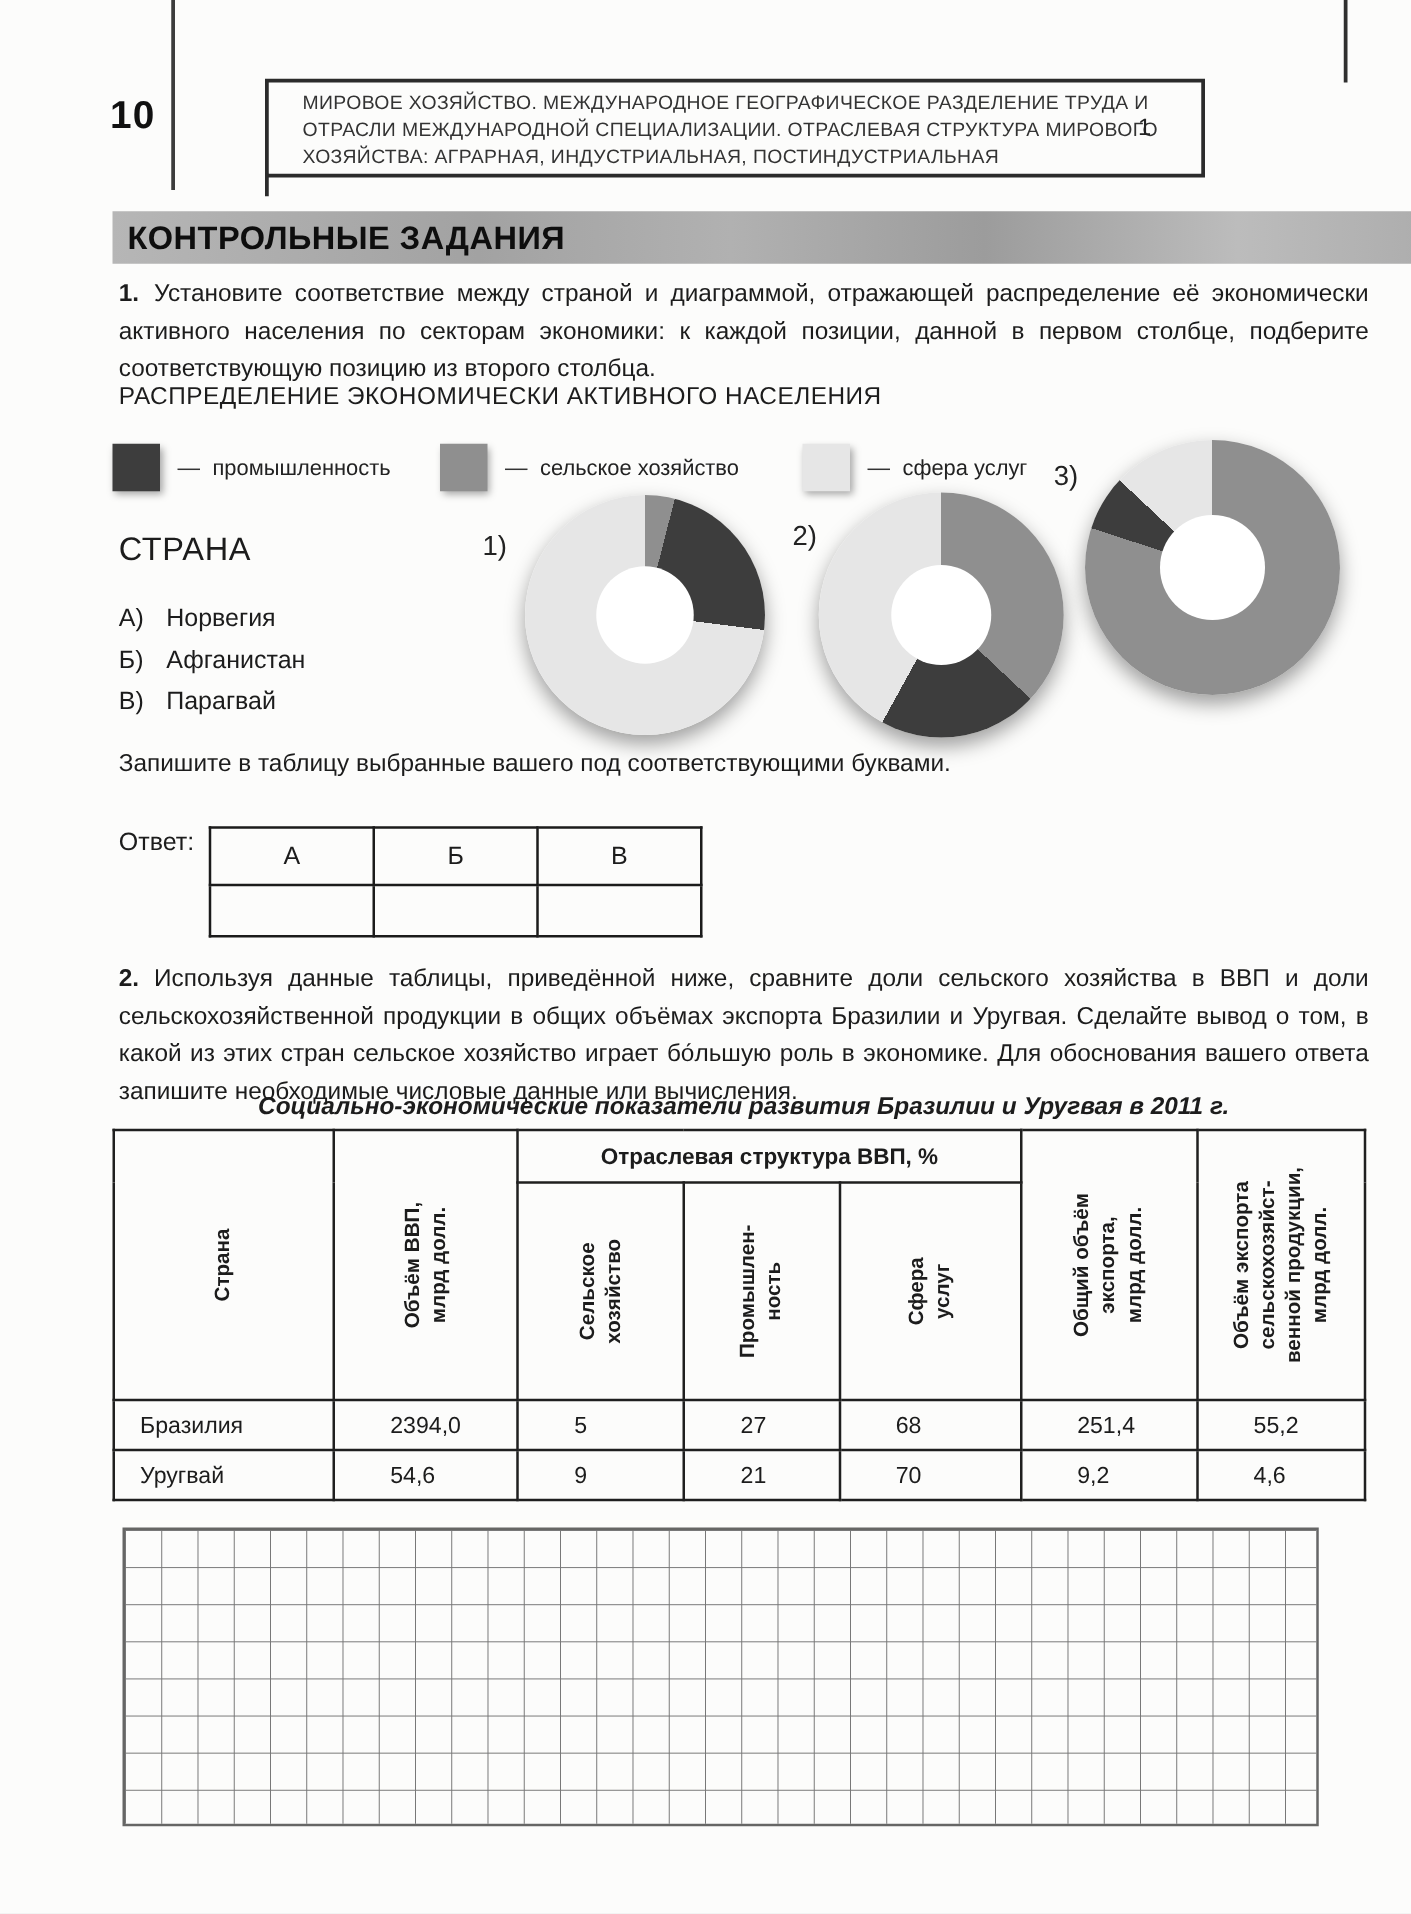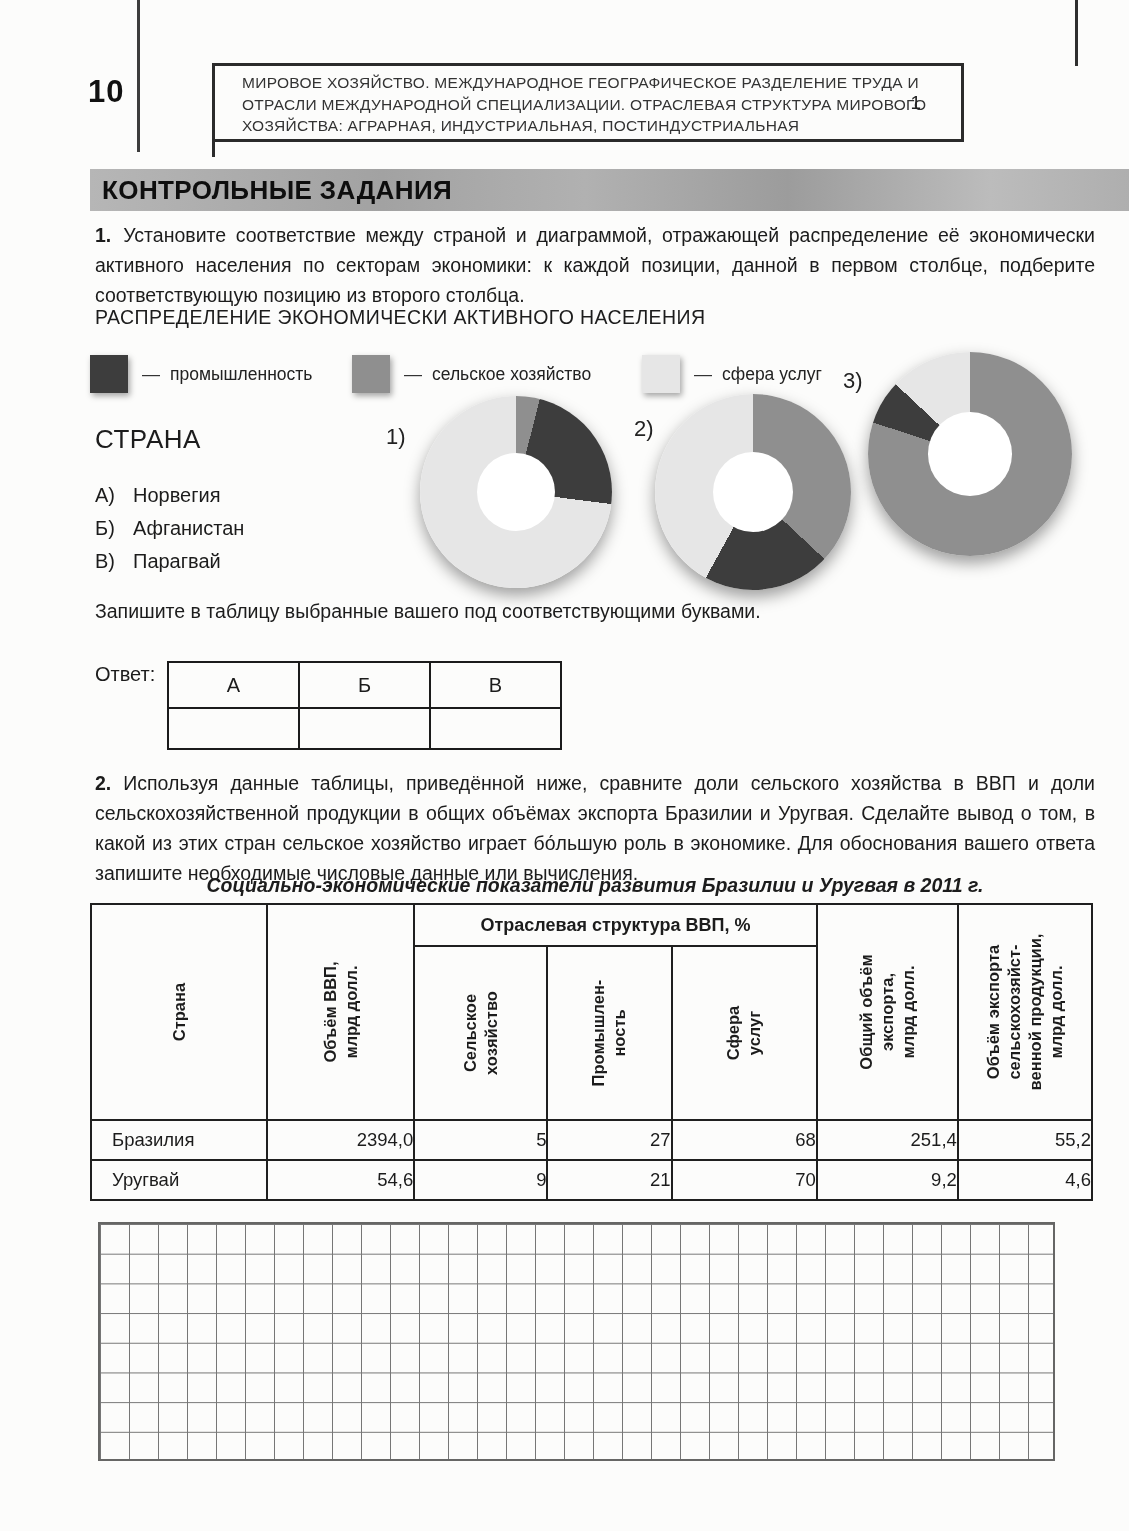--- a/index.html
+++ b/index.html
@@ -58,21 +58,21 @@
   
   .caption { position:absolute; left:95px; top:874px; width:1000px; margin:0; text-align:center;
              font-size:19.5px; font-weight:700; font-style:italic; }
   .main-table { position:absolute; left:90px; top:903px; width:1003px; border-collapse:collapse; table-layout:fixed; }
   .main-table td, .main-table th { border:2.5px solid #1f1f1f; padding:0; }
   .group-hd { height:40px; font-size:18px; font-weight:700; text-align:center; vertical-align:middle; }
   .vcell { position:relative; }
   .r-vert td { height:172px; }
   .vtext { position:absolute; top:50%; left:50%; transform:translate(-50%,-50%) rotate(-90deg);
            white-space:pre-line; font-weight:700; font-size:16.5px; line-height:21px; text-align:center; width:max-content; }
-  .data-row td { height:38px; font-size:18.5px; text-align:right; vertical-align:middle; font-weight:400;padding-left:44px; }
+  .data-row td { height:38px; font-size:18.5px; text-align:left; vertical-align:middle; font-weight:400;padding-left:44px; }
   .data-row td.cname { text-align:left; padding-left:20px; }
   
   .grid {
     position:absolute; left:98px; top:1222px; width:957px; height:239px; box-sizing:border-box;
     border:2px solid #4c4c4c;
     background-image:
       linear-gradient(to right, #5f5f5f 1px, transparent 1px),
       linear-gradient(to bottom, #5f5f5f 1px, transparent 1px);
     background-size:29px 29.7px;
     opacity:.85;

